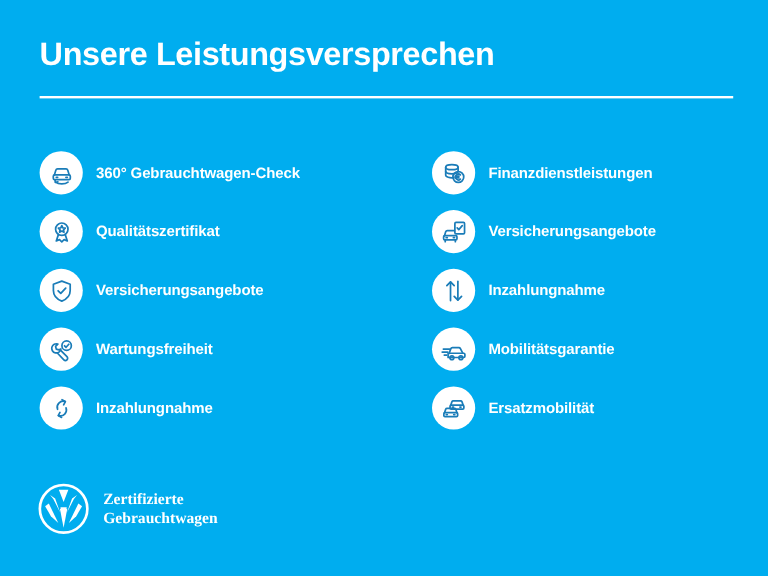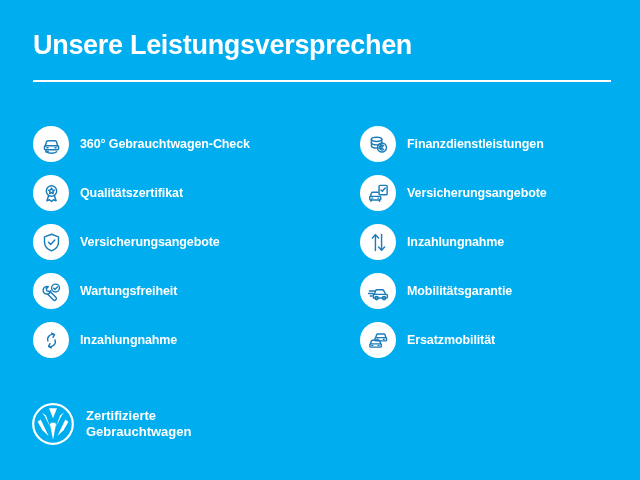--- a/index.html
+++ b/index.html
@@ -91,20 +91,21 @@
     letter-spacing: -0.1px;
   }
 
   
   #brand-lockup {
     position: absolute;
     left: 31px;
     top: 402px;
     display: flex;
     align-items: center;
+    font-family: Liberation Serif, serif;
   }
   #vw-logo {
     width: 44px;
     height: 44px;
     flex: 0 0 44px;
   }
   #vw-logo svg { display: block; width: 44px; height: 44px; }
 
   #brand-text {
     margin-left: 11px;

